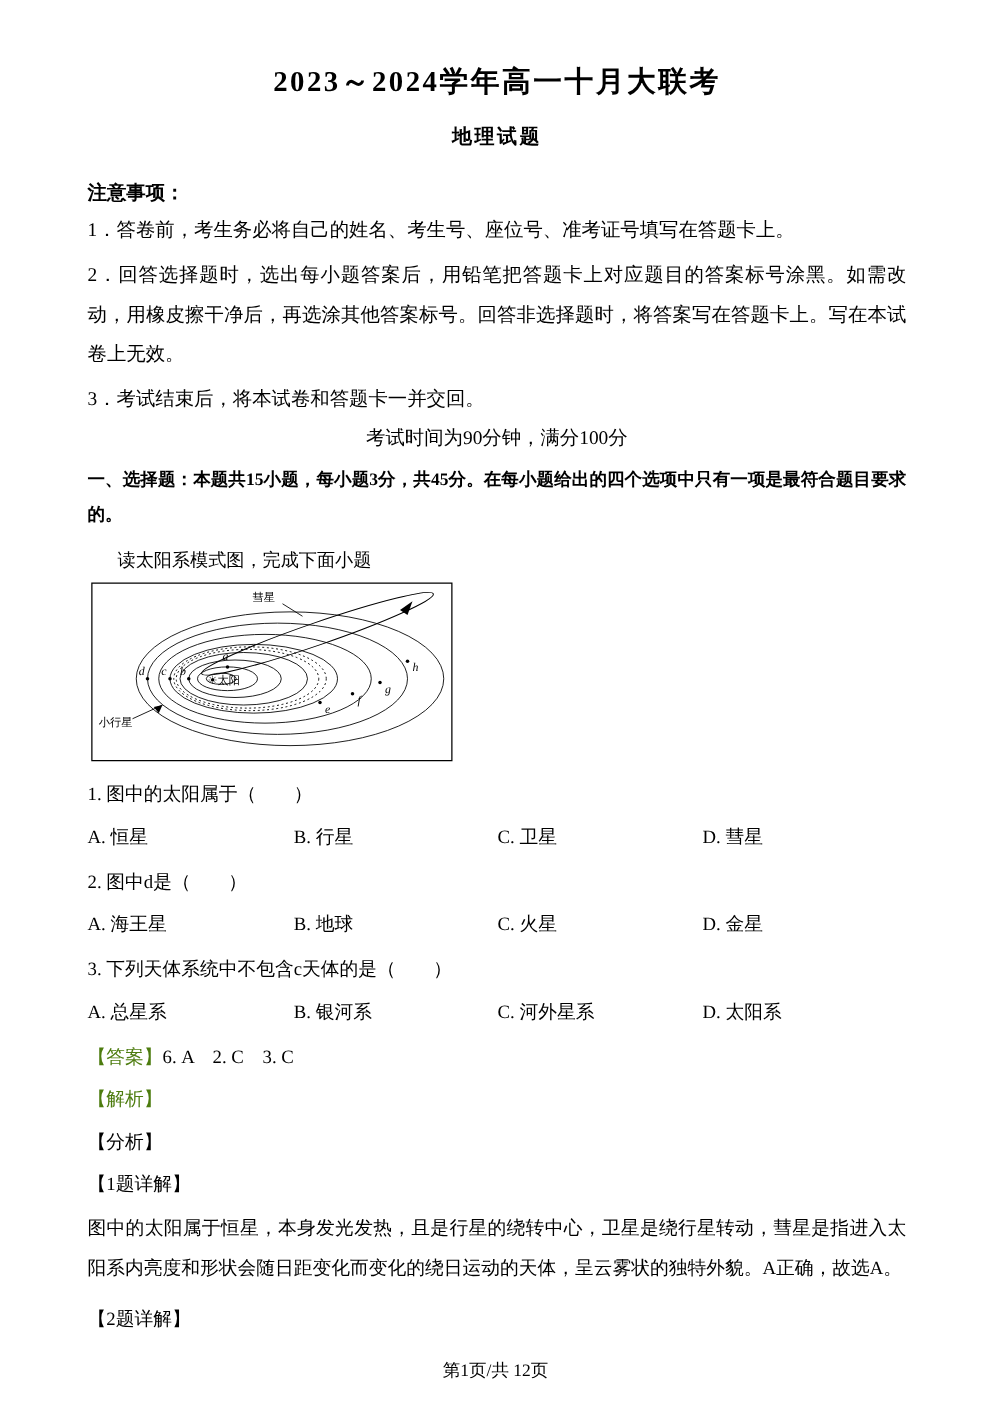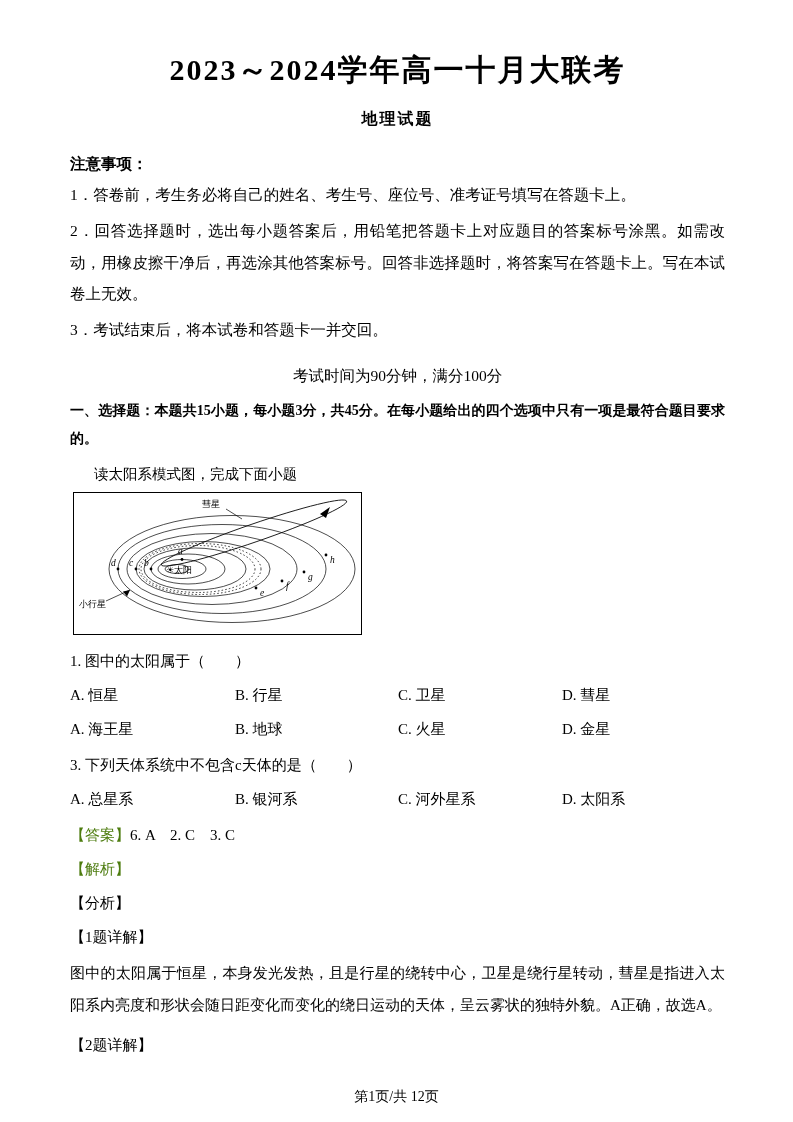--- a/index.html
+++ b/index.html
@@ -4,25 +4,25 @@
 <style>
   * { margin:0; padding:0; box-sizing:border-box; }
   html,body { background:#fff; }
   .page {
     width:793px; height:1122px; position:relative; margin:0 auto;
     background:#fff; color:#000;
     font-family:"Liberation Serif","DejaVu Serif",serif;
     padding:50px 68px 0 70px;
     overflow:hidden;
   }
-  .title { text-align:center; font-size:30px; font-weight:bold; letter-spacing:2px; }
+  .title { text-align:center; font-size:23px; font-weight:bold; letter-spacing:2px; }
   .subject { text-align:center; font-size:16px; font-weight:bold; margin-top:18px; letter-spacing:2px; }
   .notice-h { font-size:15.5px; font-weight:bold; margin-top:24px; }
   .notice { font-size:15.5px; line-height:2.05; margin-top:4px; text-align:justify; }
-  .center-line { text-align:center; font-size:15.5px; margin-top:20px; }
+  .center-line { text-align:center; font-size:15.5px; margin-top:4px; }
   .section-h { font-size:14px; font-weight:bold; line-height:2.0; margin-top:10px; text-align:justify; }
   .fig-intro { font-size:14.5px; margin-top:12px; margin-left:24px; }
   .fig-box { border:1.5px solid #000; width:289px; height:143px; margin-top:8px; margin-left:3px; background:#fff; }
   .stem { font-size:15px; margin-top:17px; }
   .opts { display:grid; grid-template-columns:165px 163px 164px 1fr; font-size:15px; margin-top:15px; }
   .ans-line { margin-top:17px; font-size:15px; }
   .blue { color:#4d7c0f; }
   .pre { white-space:pre-wrap; }
   .label-line { margin-top:15px; font-size:15px; }
   .para { font-size:15px; line-height:2.15; margin-top:10px; text-align:justify; }
@@ -102,20 +102,21 @@
   </div>
 
   <div class="stem">1. 图中的太阳属于（　　）</div>
   <div class="opts">
     <span>A. 恒星</span>
     <span>B. 行星</span>
     <span>C. 卫星</span>
     <span>D. 彗星</span>
   </div>
 
+  <div class="stem">2. 图中d是（　　）</div>
   <div class="opts">
     <span>A. 海王星</span>
     <span>B. 地球</span>
     <span>C. 火星</span>
     <span>D. 金星</span>
   </div>
 
   <div class="stem">3. 下列天体系统中不包含c天体的是（　　）</div>
   <div class="opts">
     <span>A. 总星系</span>

